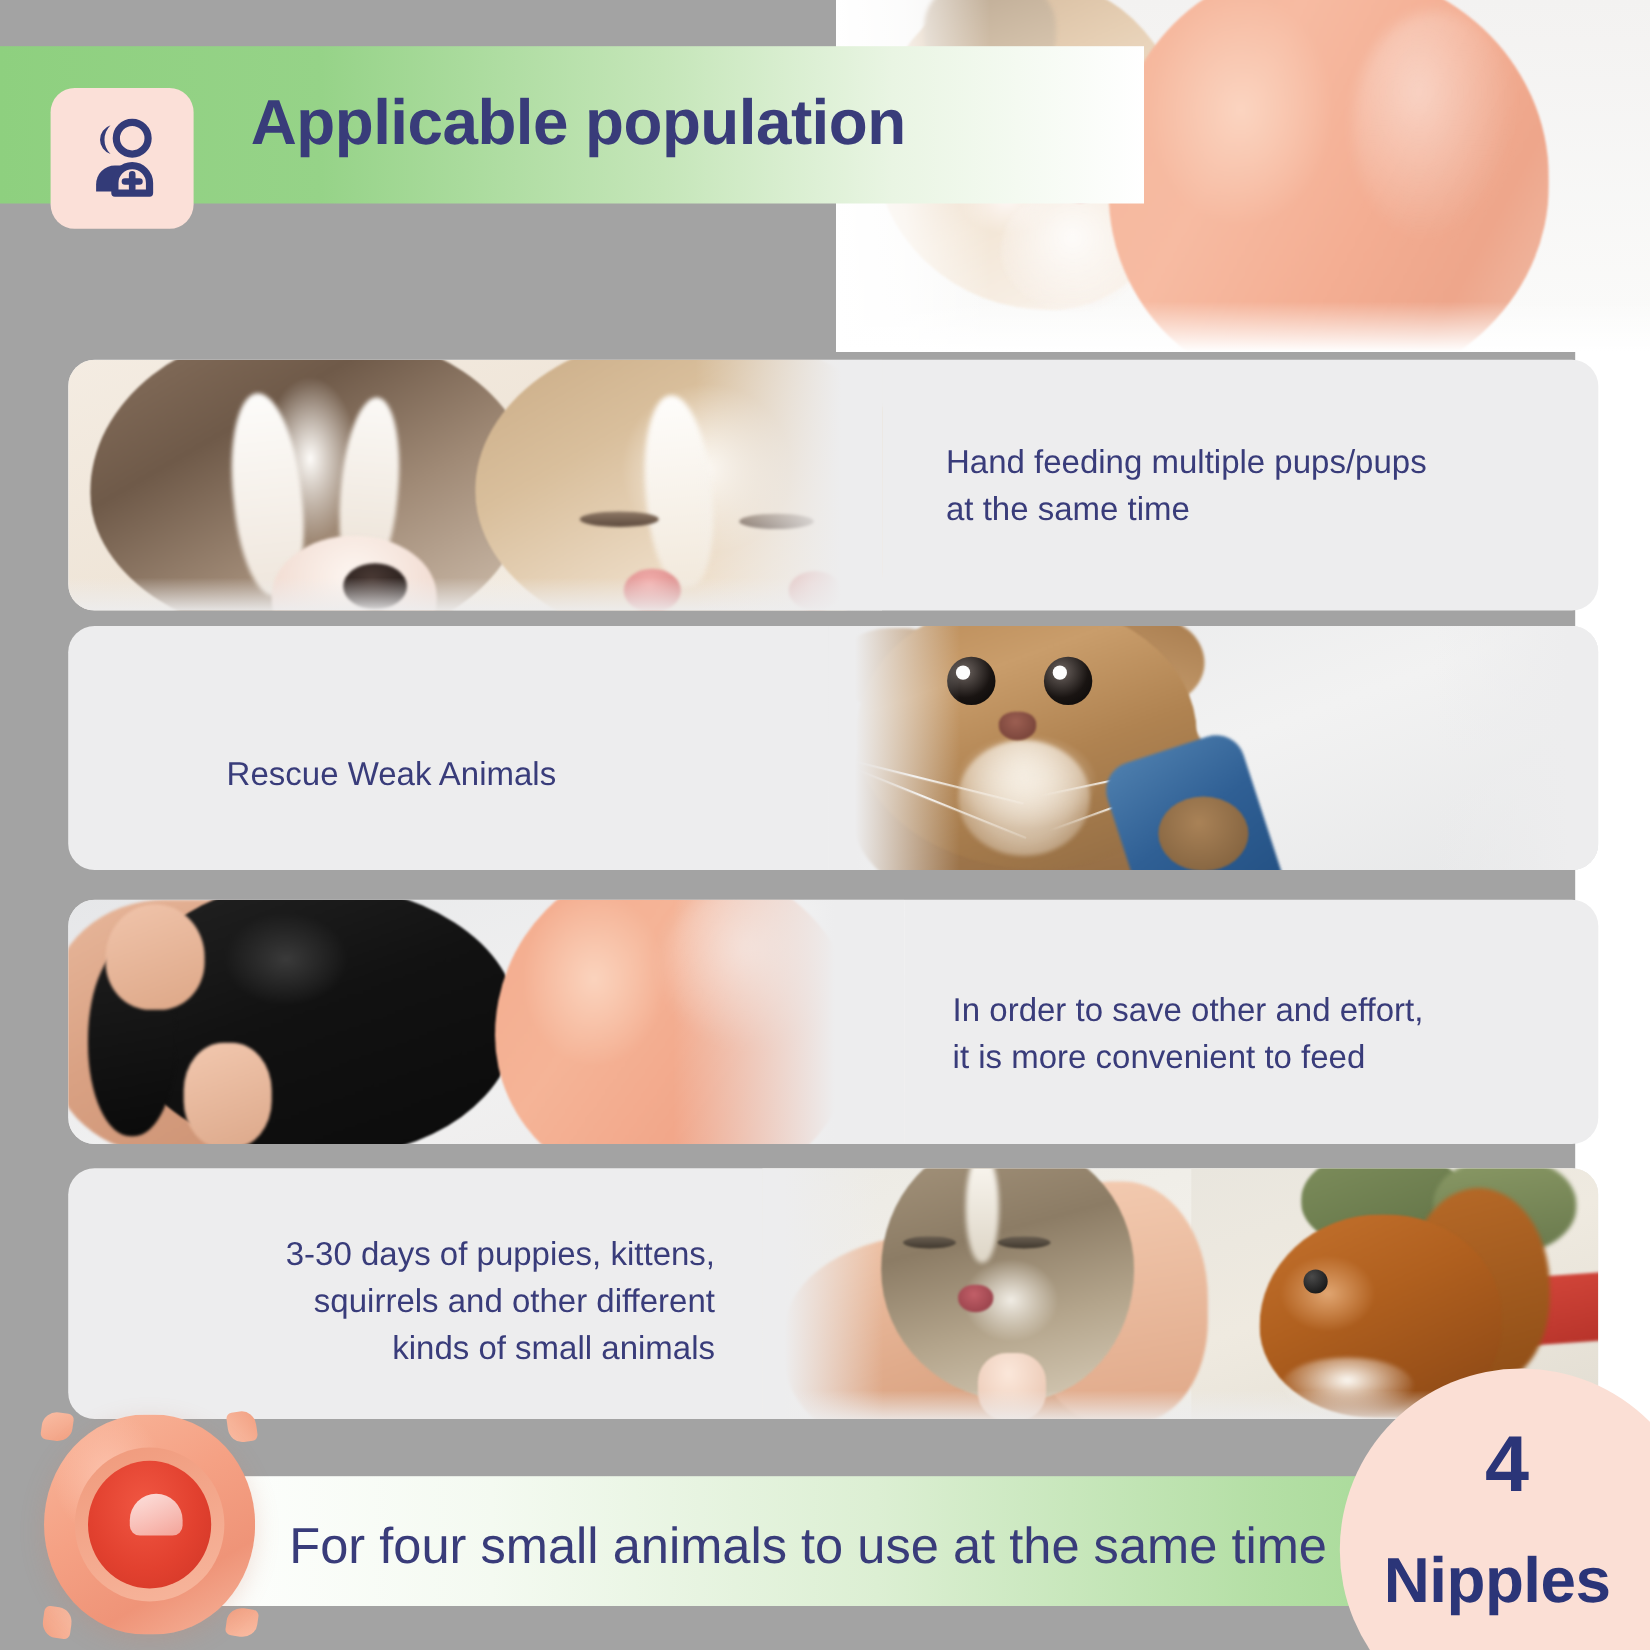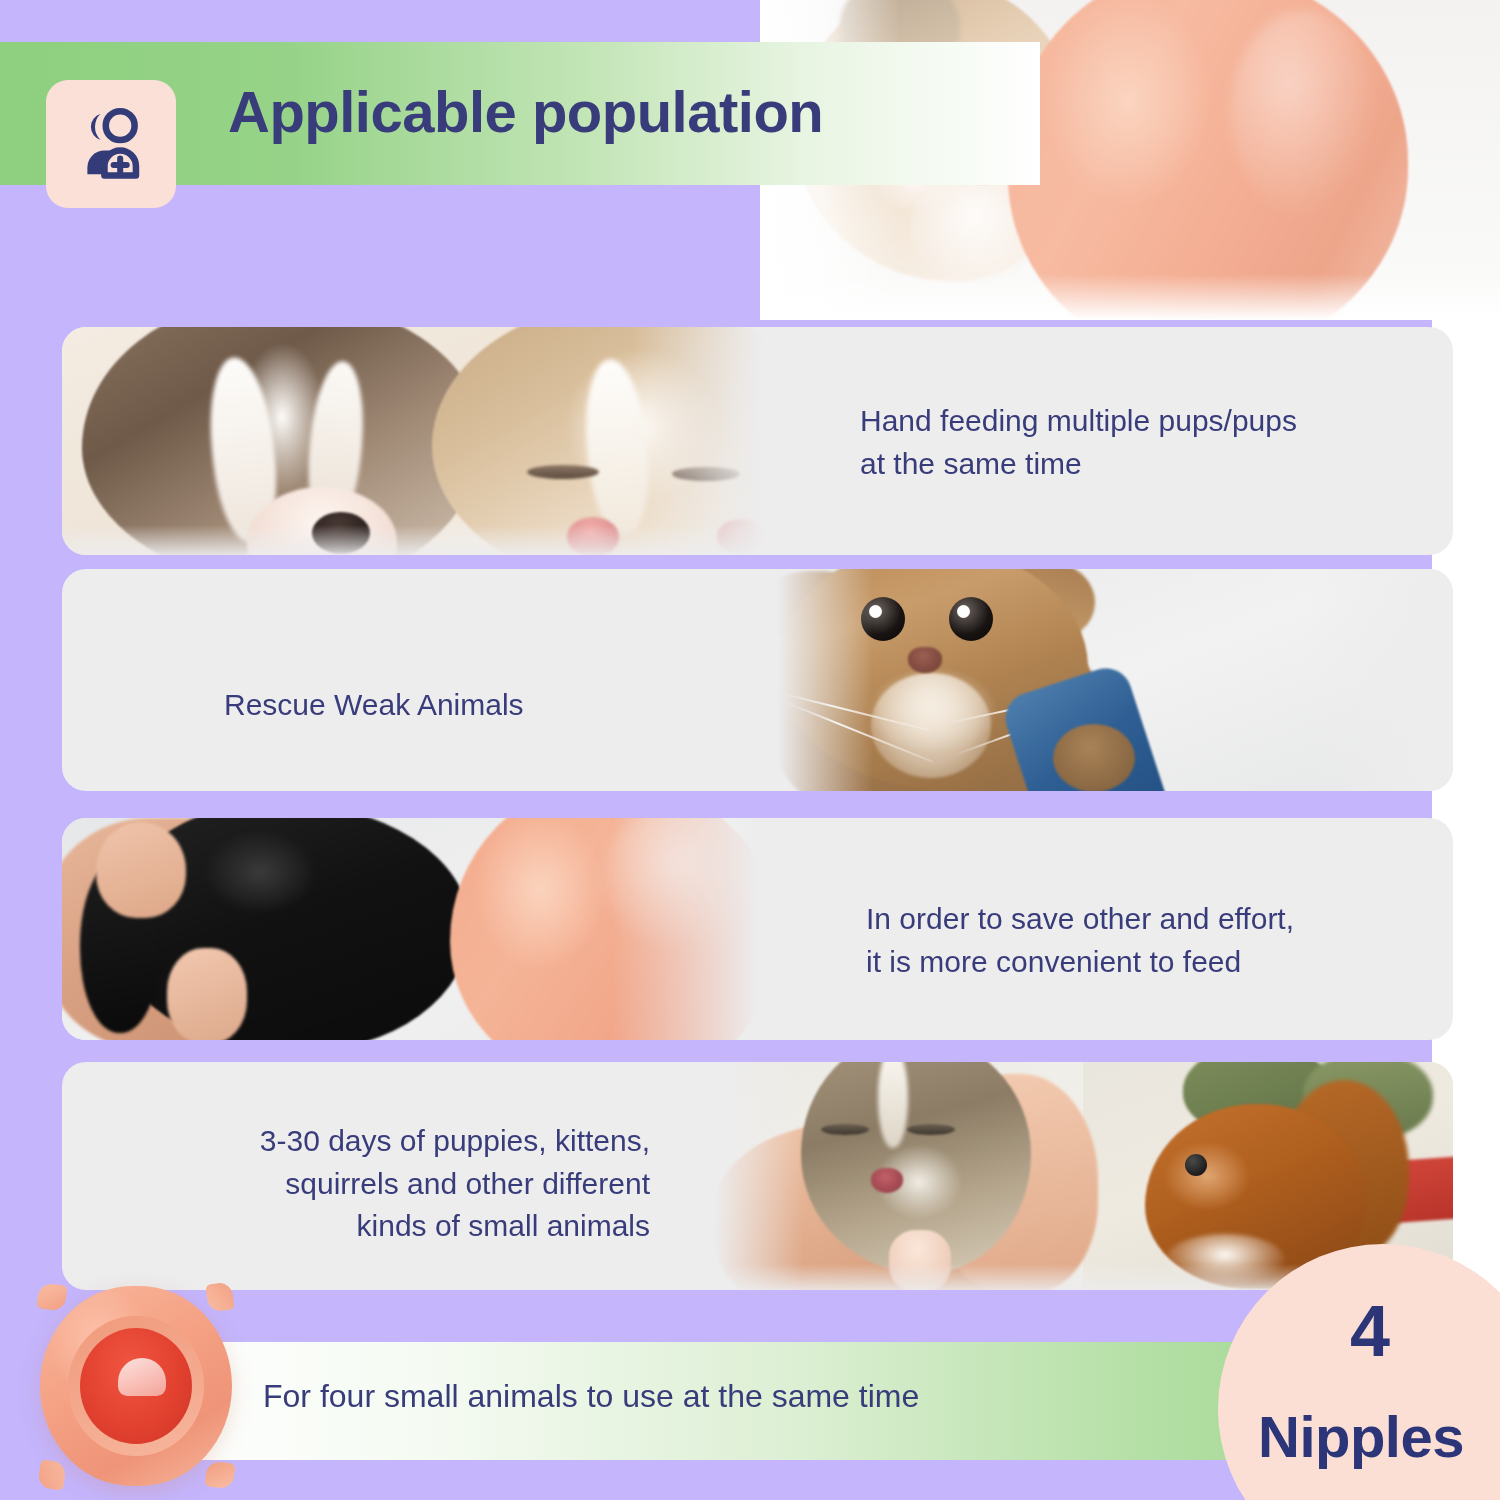--- a/index.html
+++ b/index.html
@@ -9,21 +9,21 @@
     height: 1500px;
     overflow: hidden;
     background: #ffffff;
     font-family: "Liberation Sans", sans-serif;
   }
 
   #page {
     position: relative;
     width: 1432px;
     height: 1500px;
-    background: #c4b5fd;
+    background: #a3a3a3;
   }
 
   
   .hero-photo {
     position: absolute;
     left: 760px; top: 0; width: 740px; height: 320px;
     overflow: hidden;
   }
   .hero-bg {
     position: absolute; inset: 0;
@@ -131,21 +131,21 @@
 
   .panel-text {
     position: absolute;
     color: #393c7a;
     font-size: 30px;
     line-height: 1.42;
     z-index: 5;
     white-space: pre-line;
   }
   .t-r1 { left: 860px; top: 400px; text-align: left; }
-  .t-r2 { left: 224px; top: 684px; text-align: right; }
+  .t-r2 { left: 206px; top: 684px; text-align: right; }
   .t-r3 { left: 866px; top: 898px; text-align: left; }
   .t-r4 { left: 190px; top: 1120px; width: 460px; text-align: right; }
 
   
   .ph { position: absolute; overflow: hidden; }
 
   
   .r1-photo { left: 0; top: 0; width: 740px; height: 228px; }
   .r1-bg {
     position: absolute; inset: 0;
@@ -491,21 +491,21 @@
 
   
   .bottom-banner {
     position: absolute;
     left: 150px; top: 1342px; width: 1350px; height: 118px;
     background: linear-gradient(90deg, #ffffff 0%, #f4faf1 22%, #dcefd3 48%, #b4dfa5 74%, #93d283 100%);
   }
   .bottom-text {
     position: absolute;
     left: 263px; top: 1378px;
-    font-size: 32px;
+    font-size: 46px;
     color: #393c7a;
     white-space: nowrap;
     z-index: 6;
   }
 
   
   .nipple {
     position: absolute;
     left: 22px; top: 1272px; width: 228px; height: 228px;
     z-index: 8;

